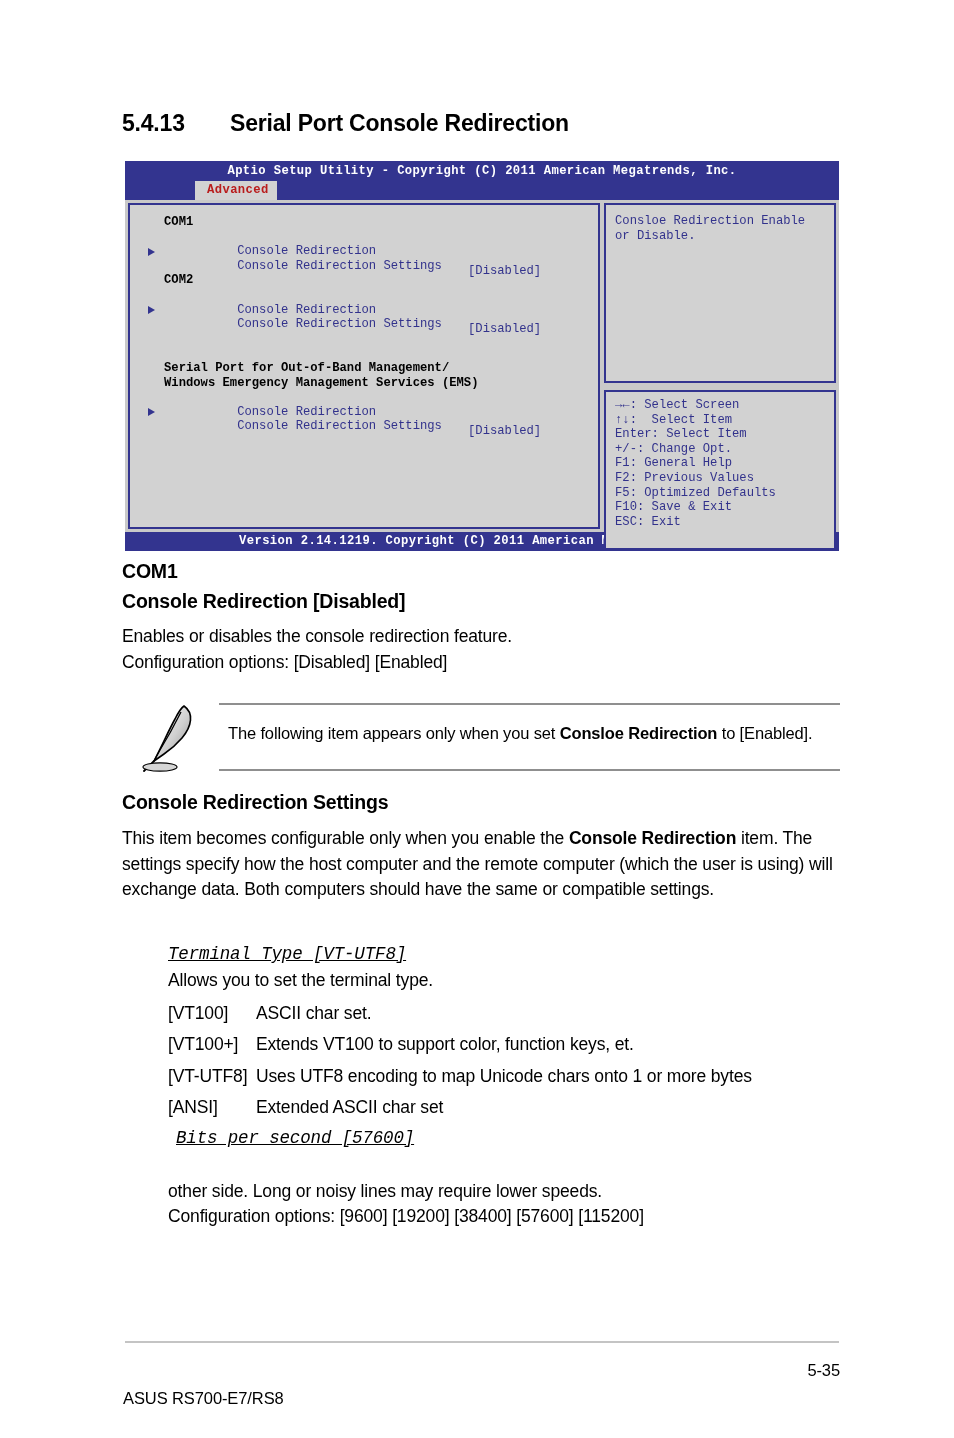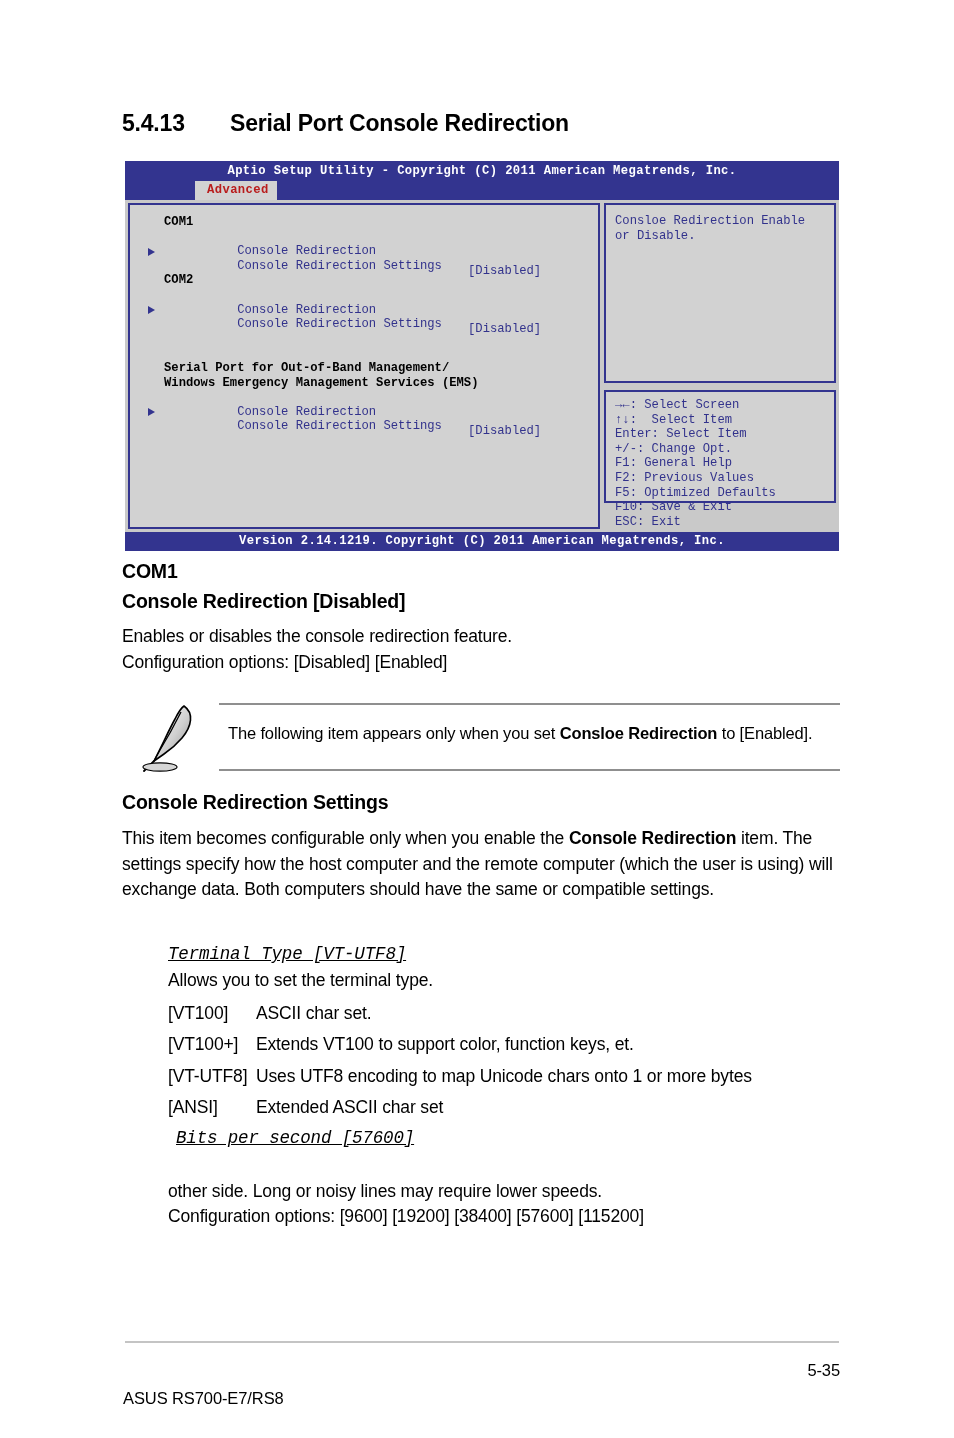--- a/index.html
+++ b/index.html
@@ -97,21 +97,21 @@
     left: 479px;
     top: 3px;
     width: 232px;
     height: 180px;
     padding: 9px 8px 0 9px;
   }
   .panel-keys {
     left: 479px;
     top: 190px;
     width: 232px;
-    height: 113px;
+    height: 160px;
     padding: 6px 8px 8px 9px;
   }
 
   .line {
     position: relative;
     height: 14.6px;
     white-space: pre;
     padding-left: 34px;
   }
   .line.hdr { color: #000000; font-weight: bold; }

